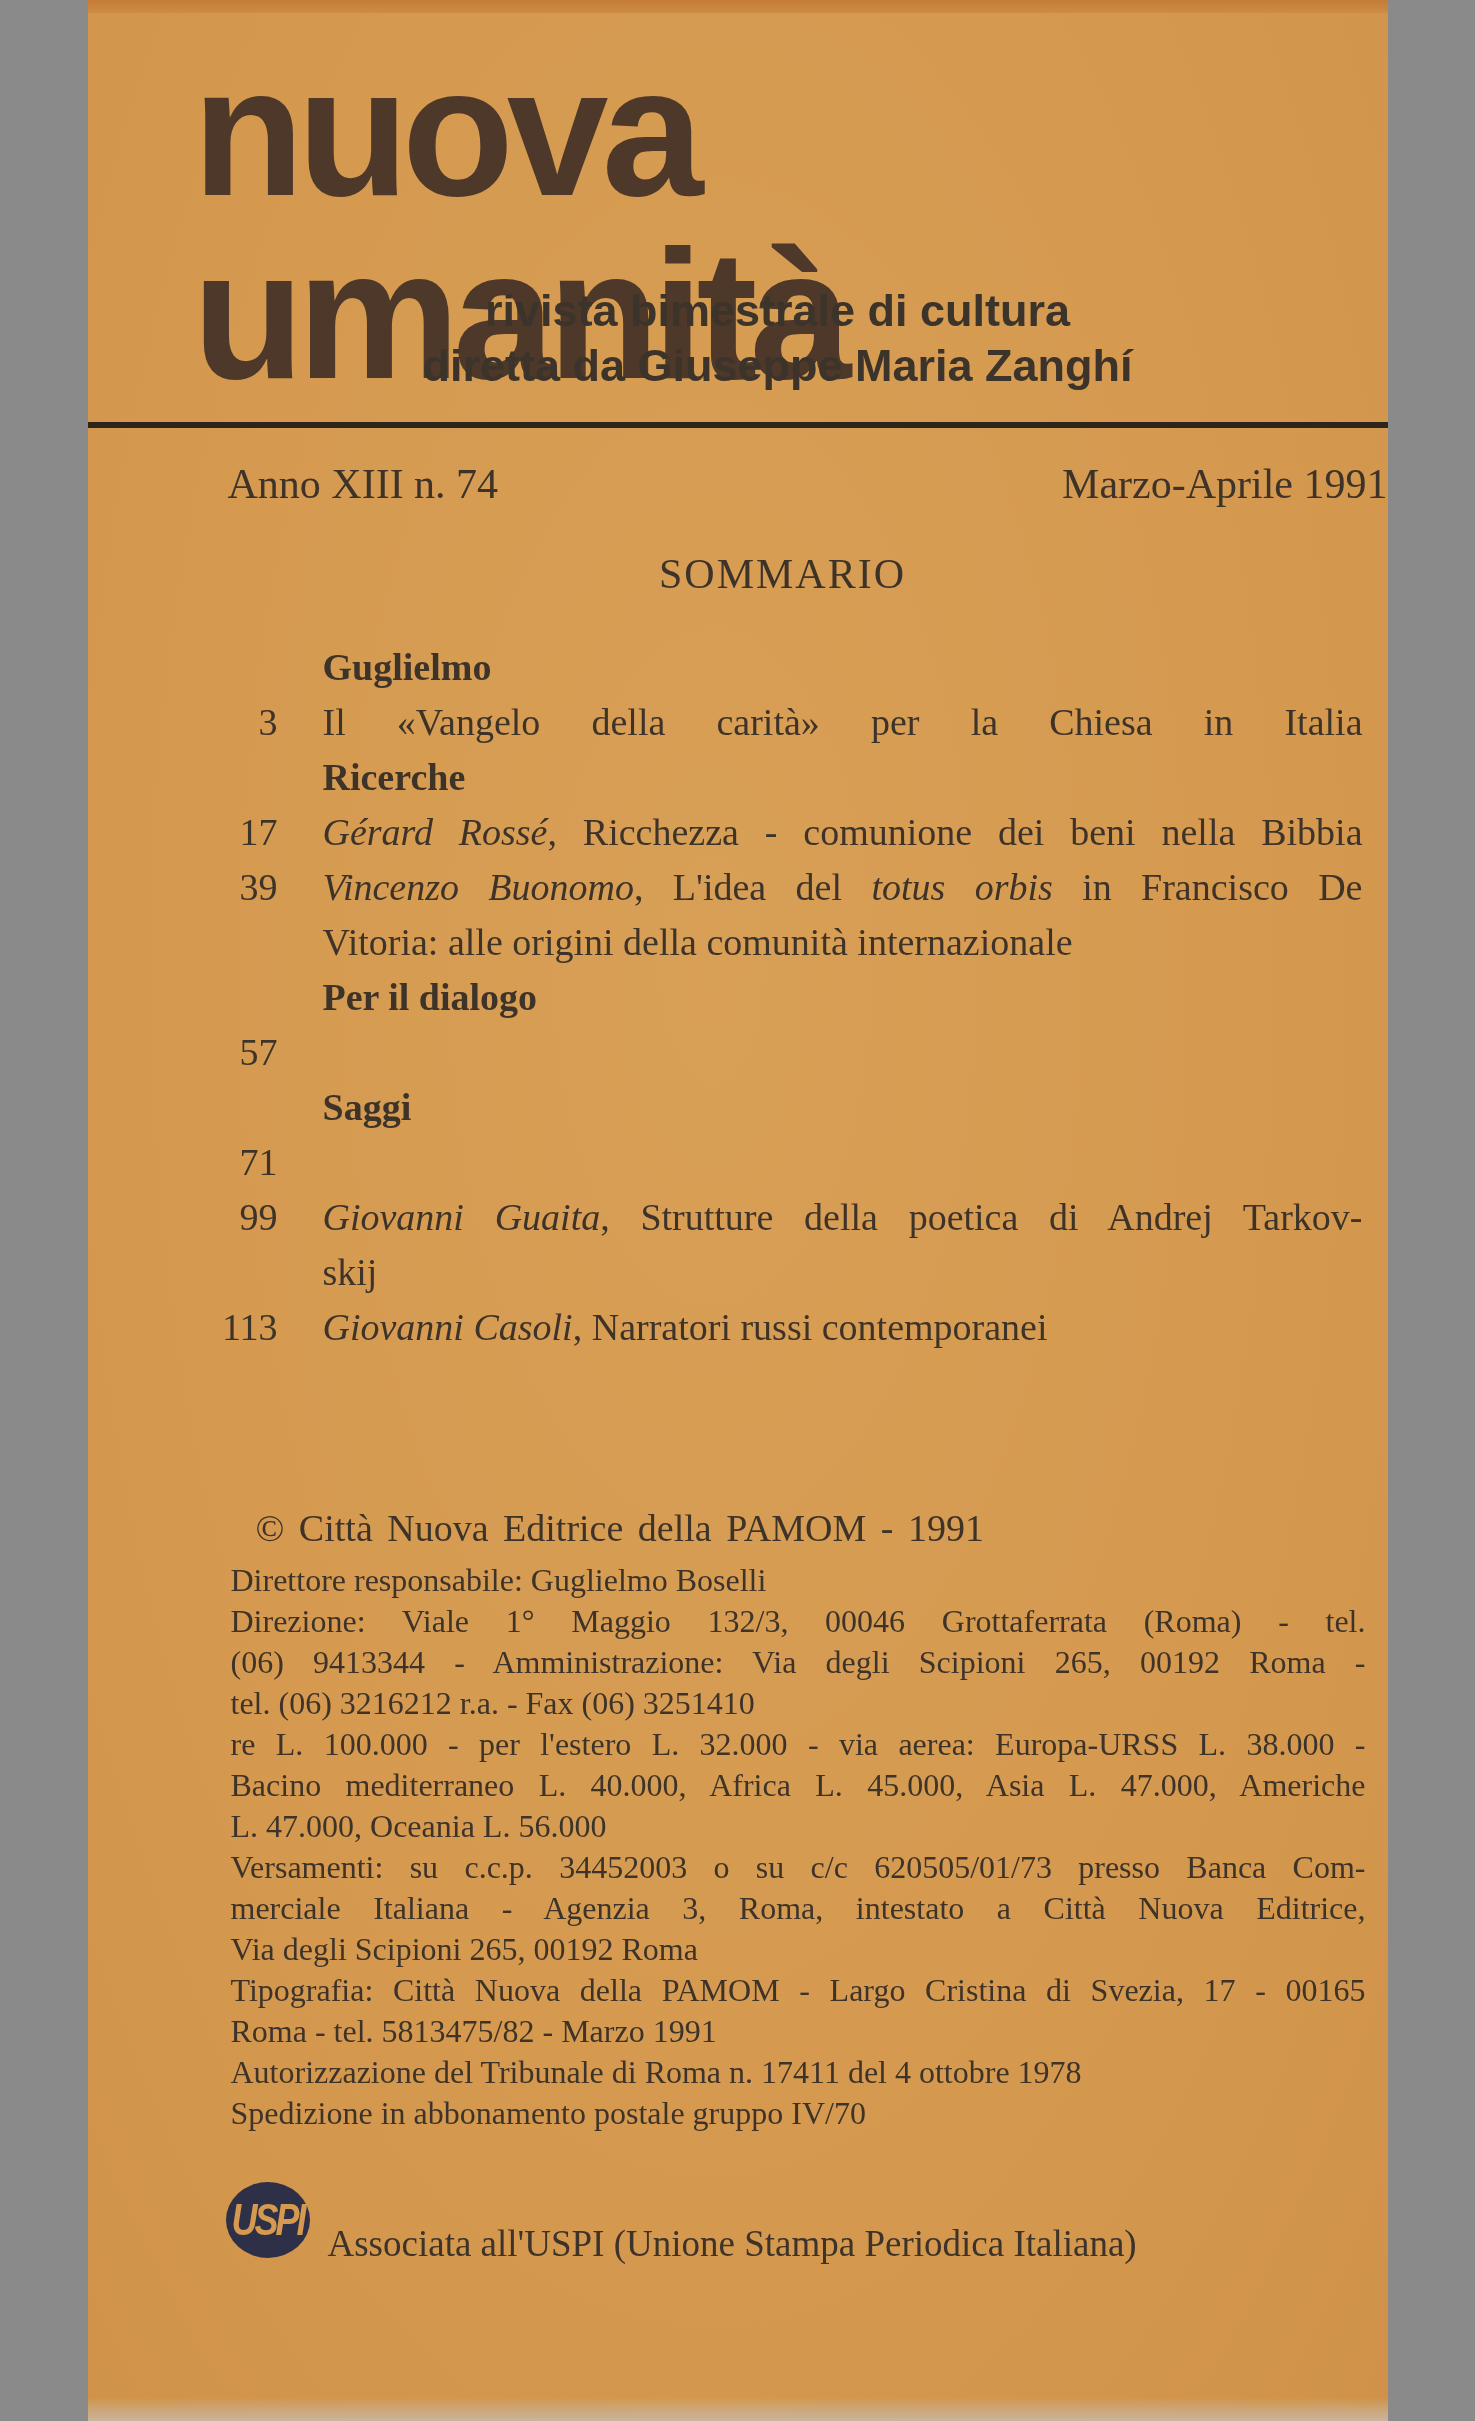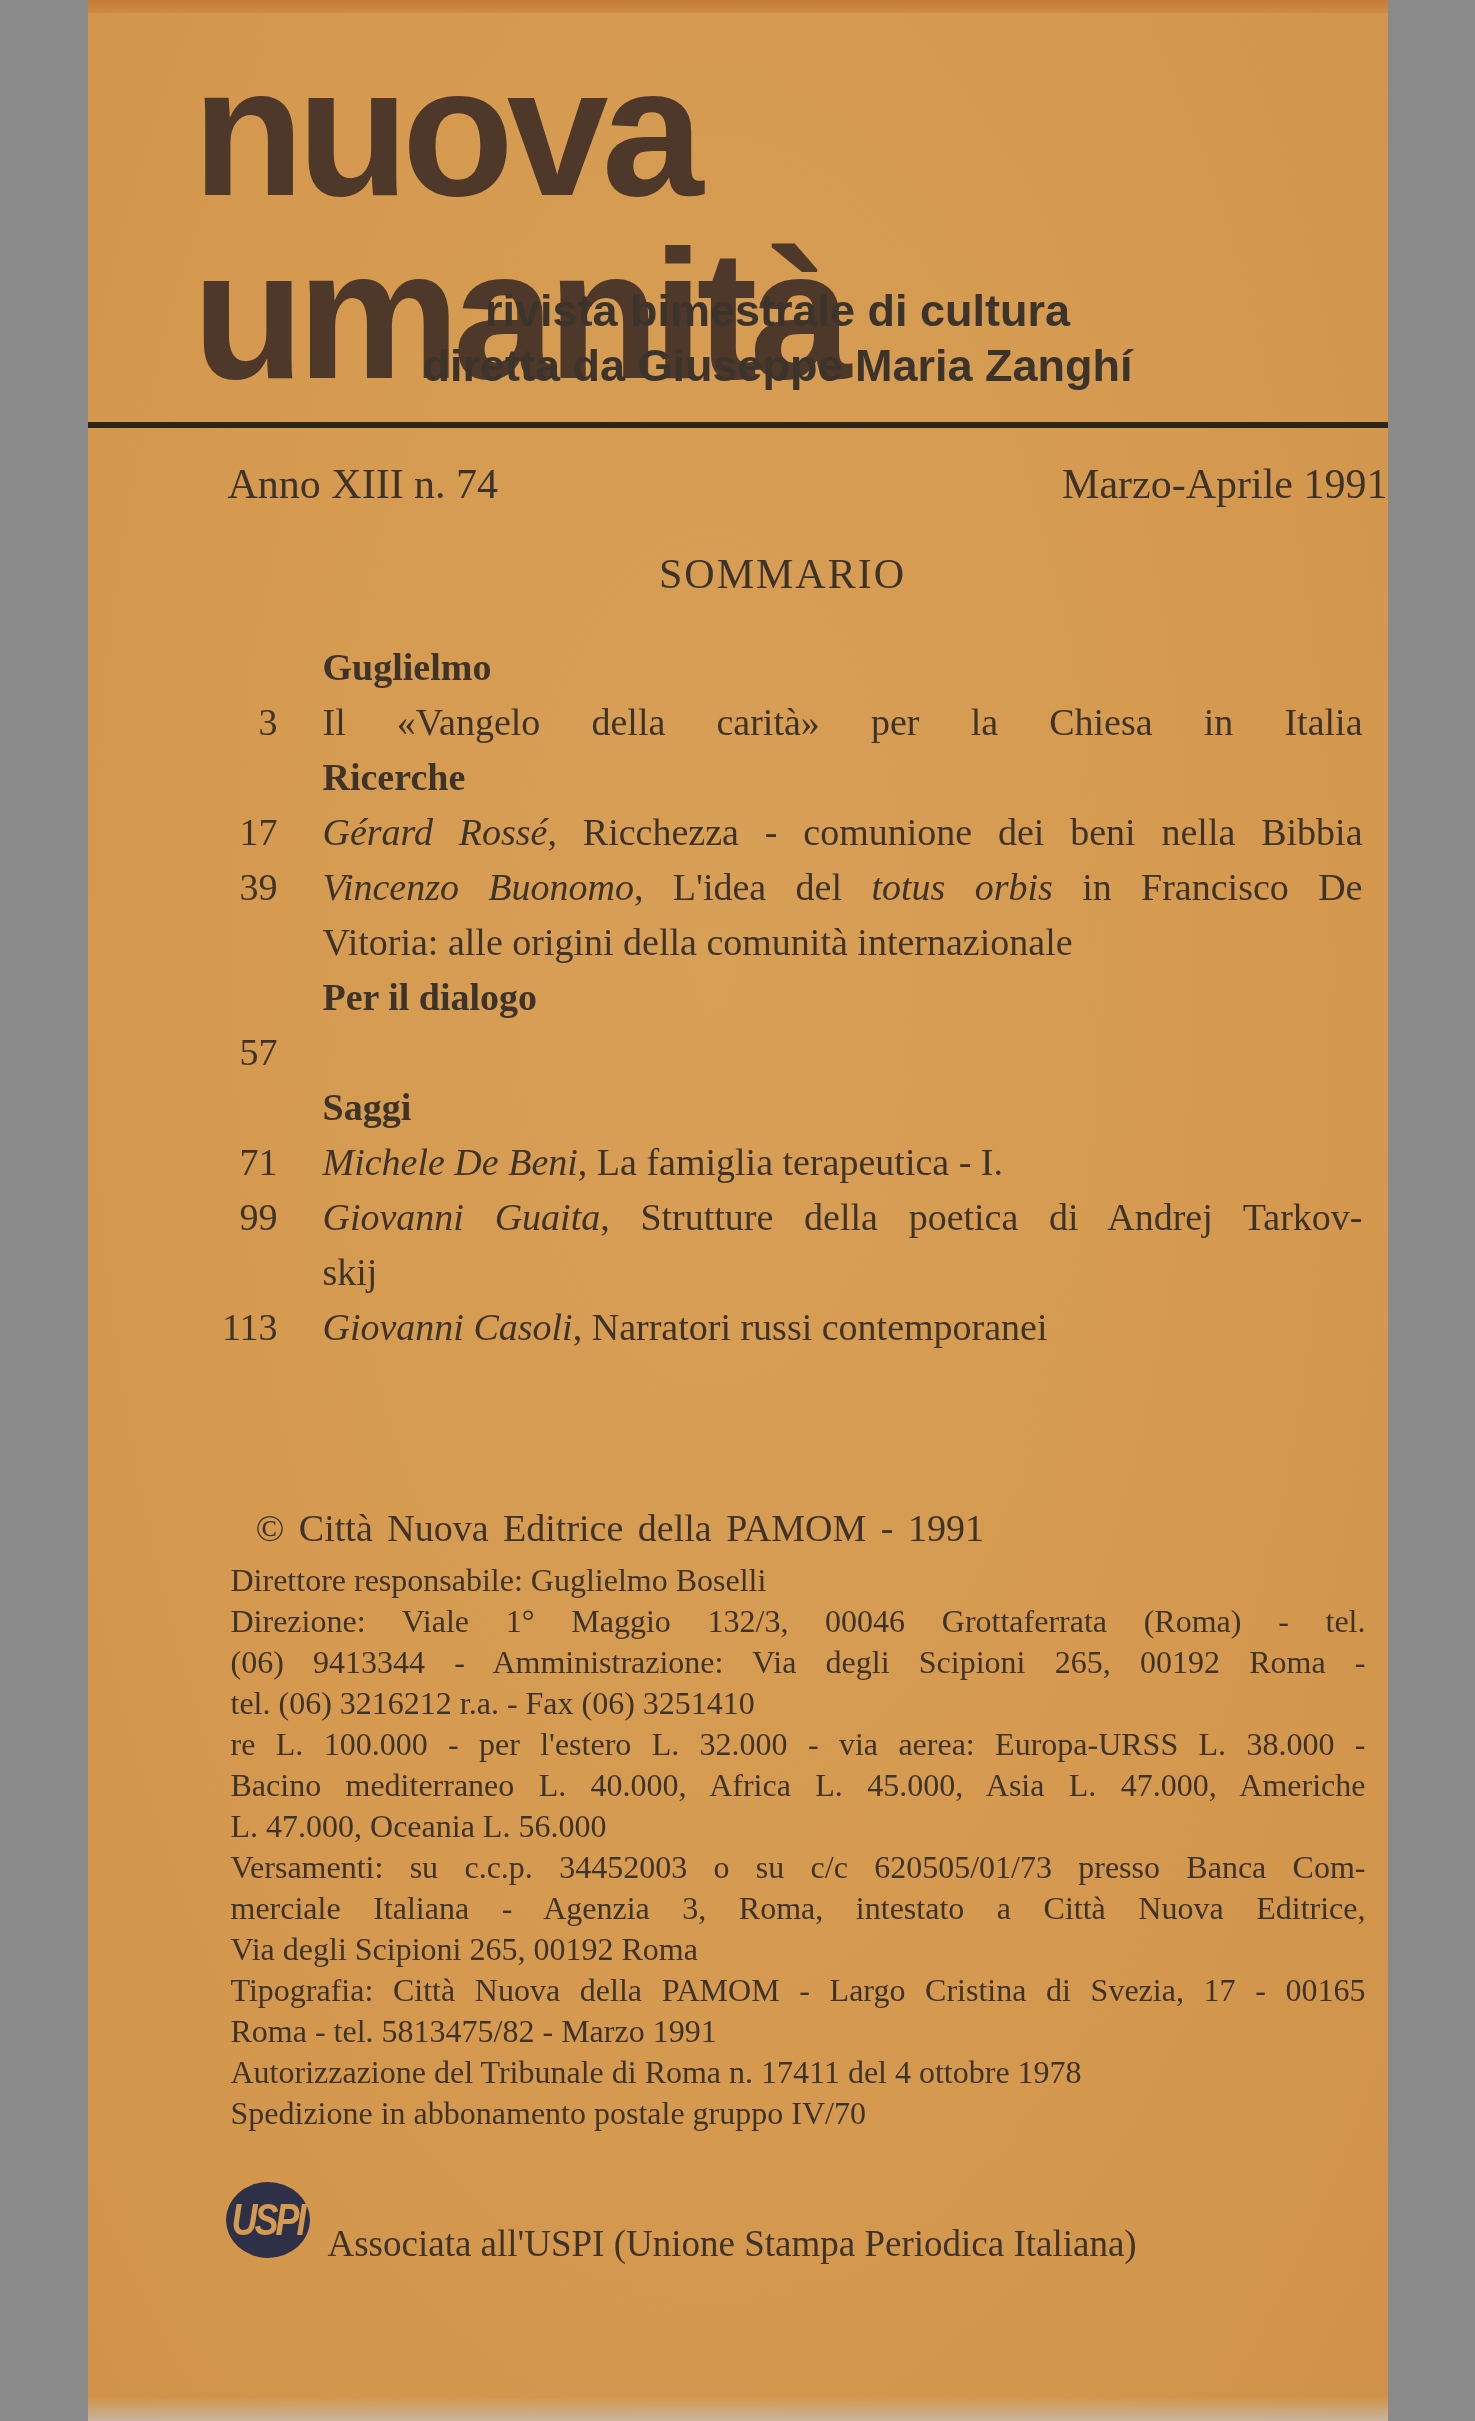--- a/index.html
+++ b/index.html
@@ -126,23 +126,20 @@
           <div class="line"><span>Vitoria: alle origini della comunità internazionale</span></div>
         </div>
       </div>
       <div class="toc-section">Per il dialogo</div>
       <div class="toc-item">
         <div class="toc-num">57</div>
       </div>
       <div class="toc-section">Saggi</div>
       <div class="toc-item">
         <div class="toc-num">71</div>
-        <div class="toc-text">
-          <div class="line"><span class="it">Michele De Beni</span><span>, La famiglia terapeutica - I.</span></div>
-        </div>
       </div>
       <div class="toc-item">
         <div class="toc-num">99</div>
         <div class="toc-text">
           <div class="line j"><span class="it">Giovanni Guaita</span><span>, Strutture della poetica di Andrej Tarkov-</span></div>
           <div class="line"><span>skij</span></div>
         </div>
       </div>
       <div class="toc-item">
         <div class="toc-num">113</div>

